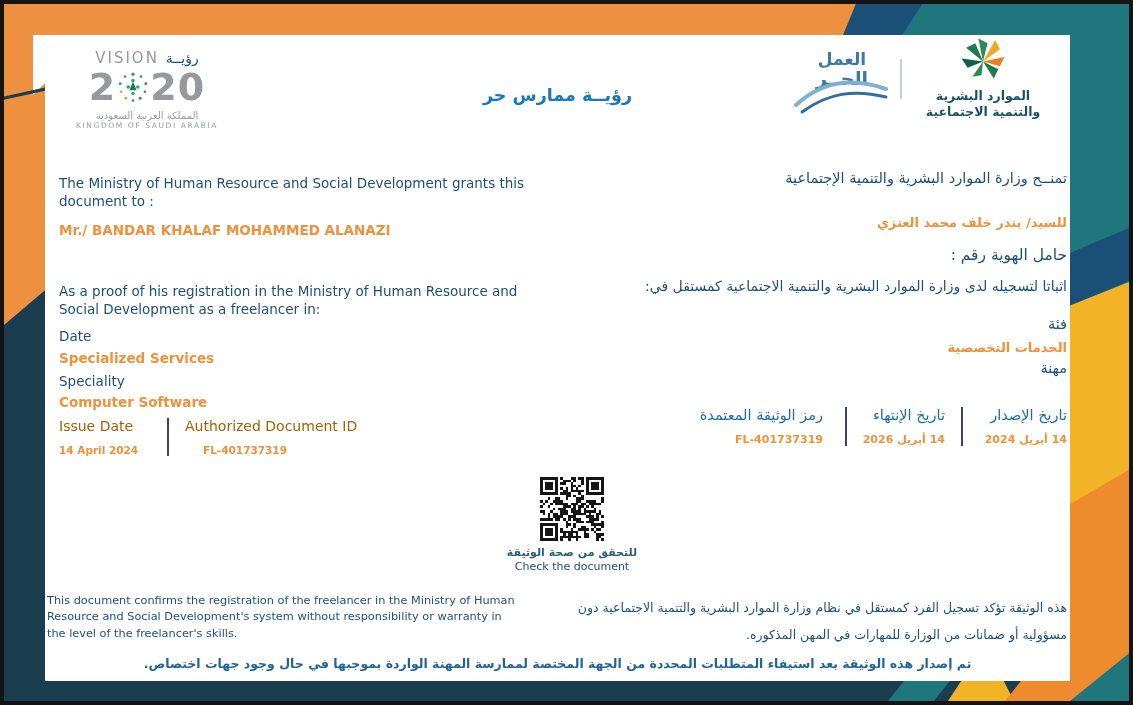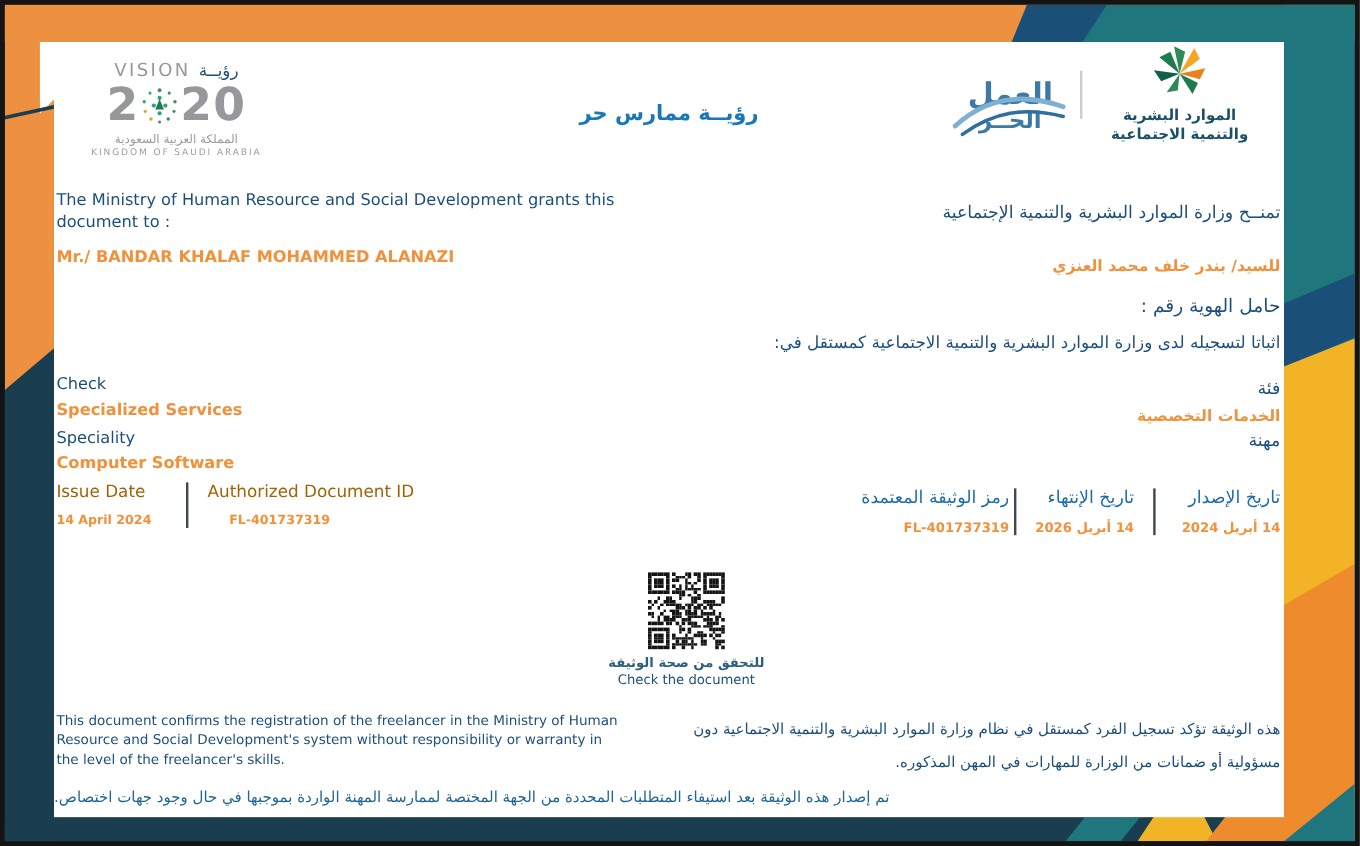--- a/index.html
+++ b/index.html
@@ -45,59 +45,59 @@
   .vision{left:12px;top:15px;width:180px;text-align:center;color:#97989B;line-height:1.1;}
   .vision .row1{font-size:15px;letter-spacing:2px;}
   .vision .row1 .ar{font-size:14px;letter-spacing:0;}
   .vision .year{font-size:38px;font-weight:600;letter-spacing:1px;display:flex;align-items:center;justify-content:center;gap:1px;}
   .vision .k-ar{font-size:10px;margin-top:2px;color:#9A9C9E;}
   .vision .k-en{font-size:7.5px;letter-spacing:1.6px;color:#9A9C9E;margin-top:1px;}
   .ministry{right:12px;top:2px;width:150px;text-align:center;}
   .ministry .name{font-size:12.5px;font-weight:bold;color:#1B5168;line-height:1.3;margin-top:1px;}
   .logo-sep{right:168px;top:24px;width:2px;height:40px;background:#C9CED2;}
   .fl-logo{right:182px;top:16px;width:92px;text-align:center;color:#3E79A6;font-weight:bold;line-height:1.05;}
-  .fl-logo .w1{font-size:25px;margin-top:15px;}
+  .fl-logo .w1{font-size:17px;}
   .fl-logo .w2{font-size:19px;}
   .fl-swoosh{position:absolute;left:-6px;top:14px;pointer-events:none;}
   
   .title-ar{left:0;top:50px;width:100%;text-align:center;font-size:17.5px;font-weight:bold;color:#1878B9;}
   .title-en{left:0;top:71px;width:100%;text-align:center;font-size:14px;color:#1C5077;}
   
   .en{color:#1D4F7C;font-size:13.5px;line-height:1.35;}
   .ar{color:#1D4F7C;font-size:14.5px;direction:rtl;text-align:right;white-space:nowrap;}
   .orange-t{color:#F0913B;font-weight:bold;}
-  .col-en{left:2px;width:478px;}
+  .col-en{left:14px;width:478px;margin-top:16px;}
   .col-ar{right:3px;width:465px;}
   
   .dates{display:flex;}
   .dates .cell{padding-right:10px;}
   .dates .lbl{font-size:14px;color:#a16207;}
   .dates .val{font-size:10.5px;font-weight:bold;color:#F0913B;margin-top:10px;}
   .dates-en .c1{width:108px;}
   .dates-en .c2{width:128px;padding-left:22px;border-left:2px solid #3D4852;}
   .dates-en .c3{padding-left:16px;border-left:2px solid #3D4852;}
   .dates-en .c3 .val{margin-left:18px;}
   .dates-ar{direction:rtl;}
   .dates-ar .cell{padding:0 0 0 14px;}
   .dates-ar .lbl{font-size:14.5px;color:#1D6CA8;}
   .dates-ar .val{font-size:11px;}
   .dates-ar .c1{width:104px;}
   .dates-ar .c2{width:116px;padding-right:16px;border-right:2px solid #3D4852;}
-  .dates-ar .c3{padding-right:4px;border-right:2px solid #3D4852;}
+  .dates-ar .c3{padding-right:22px;border-right:2px solid #3D4852;}
   
   .qr-wrap{left:412px;top:442px;width:230px;text-align:center;}
   .qr{width:64px;height:64px;margin:0 auto;background:#fff;display:grid;
     grid-template-rows:repeat(25,1fr);grid-template-columns:repeat(25,1fr);}
   .qr i{background:#151515;}
   .qr-cap-ar{font-size:11px;font-weight:bold;color:#2C5F7C;direction:rtl;margin-top:5px;}
   .qr-cap-en{font-size:11px;color:#1D4F7C;margin-top:1px;}
   
   .foot-en{left:2px;top:558px;width:470px;font-size:11.3px;line-height:1.45;color:#1D4F7C;}
   .foot-ar{right:3px;top:560px;width:508px;font-size:12.5px;line-height:2.15;color:#1D4F7C;direction:rtl;text-align:right;}
-  .foot-bottom{left:0;top:621px;width:100%;text-align:left;font-size:12.5px;font-weight:normal;color:#1F6596;direction:rtl;}
+  .foot-bottom{left:0;top:621px;width:100%;text-align:center;font-size:12.5px;font-weight:bold;color:#1F6596;direction:rtl;}
 </style>
 </head>
 <body>
 
 <div class="canvas">
 
   <div class="frame f-top"></div>
   <div class="frame f-top-wedge"></div>
   <div class="frame f-top-teal"></div>
   <div class="frame f-left"></div>
@@ -176,21 +176,22 @@
         <path d="M12 47 C 38 28, 64 24, 96 32" stroke="#2F6F9F" stroke-width="3" fill="none" stroke-linecap="round"></path>
       </svg>
       <div class="w1" dir="rtl">العمل</div>
       <div class="w2" dir="rtl">الحــر</div>
     </div>
 
     <div class="abs title-ar" dir="rtl">رؤيــة ممارس حر</div>
 
     <div class="abs en col-en" style="top:123px">The Ministry of Human Resource and Social Development grants this document to :</div>
     <div class="abs en col-en orange-t" style="top:170px">Mr./ BANDAR KHALAF MOHAMMED ALANAZI</div>
-    <div class="abs en col-en" style="top:276px">Check</div>
+    <div class="abs en col-en" style="top:231px">As a proof of his registration in the Ministry of Human Resource and Social Development as a freelancer in:</div>
+    <div class="abs en col-en" style="top:276px">Date</div>
     <div class="abs en col-en orange-t" style="top:298px">Specialized Services</div>
     <div class="abs en col-en" style="top:321px">Speciality</div>
     <div class="abs en col-en orange-t" style="top:342px">Computer Software</div>
 
     <div class="abs col-en dates dates-en" style="top:367px">
       <div class="cell c1">
         <div class="lbl">Issue Date</div>
         <div class="val">14 April 2024</div>
       </div>
       <div class="cell c3">

